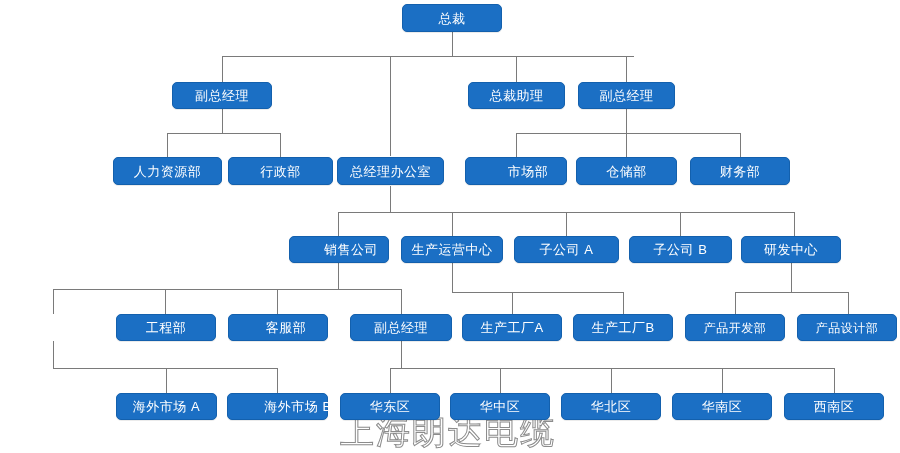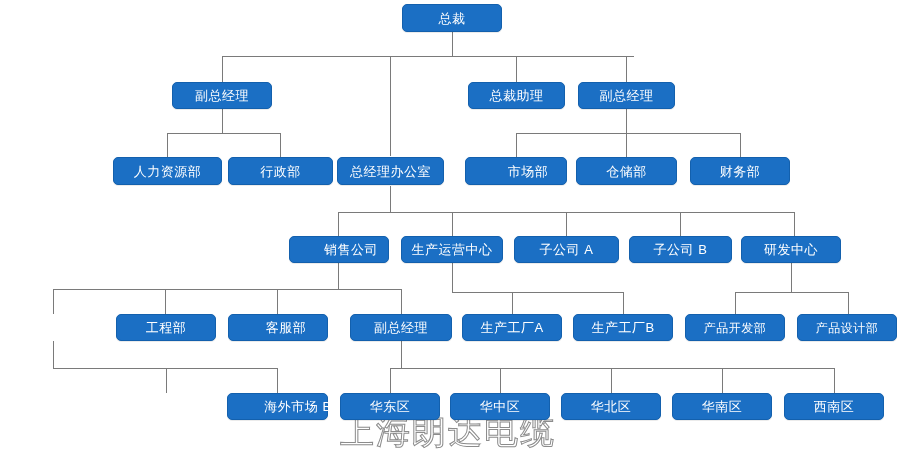--- a/index.html
+++ b/index.html
@@ -142,20 +142,21 @@
   <div class="node" style="left:741px; top:236px; width:100px; height:27px;">研发中心</div>
 
   <div class="node" style="left:116px; top:314px; width:100px; height:27px;">工程部</div>
   <div class="node" style="left:228px; top:314px; width:100px; height:27px;padding-left:16px;">客服部</div>
   <div class="node" style="left:350px; top:314px; width:102px; height:27px;">副总经理</div>
   <div class="node" style="left:462px; top:314px; width:100px; height:27px;">生产工厂A</div>
   <div class="node" style="left:573px; top:314px; width:100px; height:27px;">生产工厂B</div>
   <div class="node small" style="left:685px; top:314px; width:100px; height:27px;">产品开发部</div>
   <div class="node small" style="left:797px; top:314px; width:100px; height:27px;">产品设计部</div>
 
+  <div class="node" style="left:116px; top:393px; width:101px; height:27px;">海外市场 A</div>
   <div class="node" style="left:227px; top:393px; width:101px; height:27px;padding-left:41px;">海外市场 B</div>
   <div class="node" style="left:340px; top:393px; width:100px; height:27px;">华东区</div>
   <div class="node" style="left:450px; top:393px; width:100px; height:27px;">华中区</div>
   <div class="node" style="left:561px; top:393px; width:100px; height:27px;">华北区</div>
   <div class="node" style="left:672px; top:393px; width:100px; height:27px;">华南区</div>
   <div class="node" style="left:784px; top:393px; width:100px; height:27px;">西南区</div>
 
 </div>
 
 </body></html>

